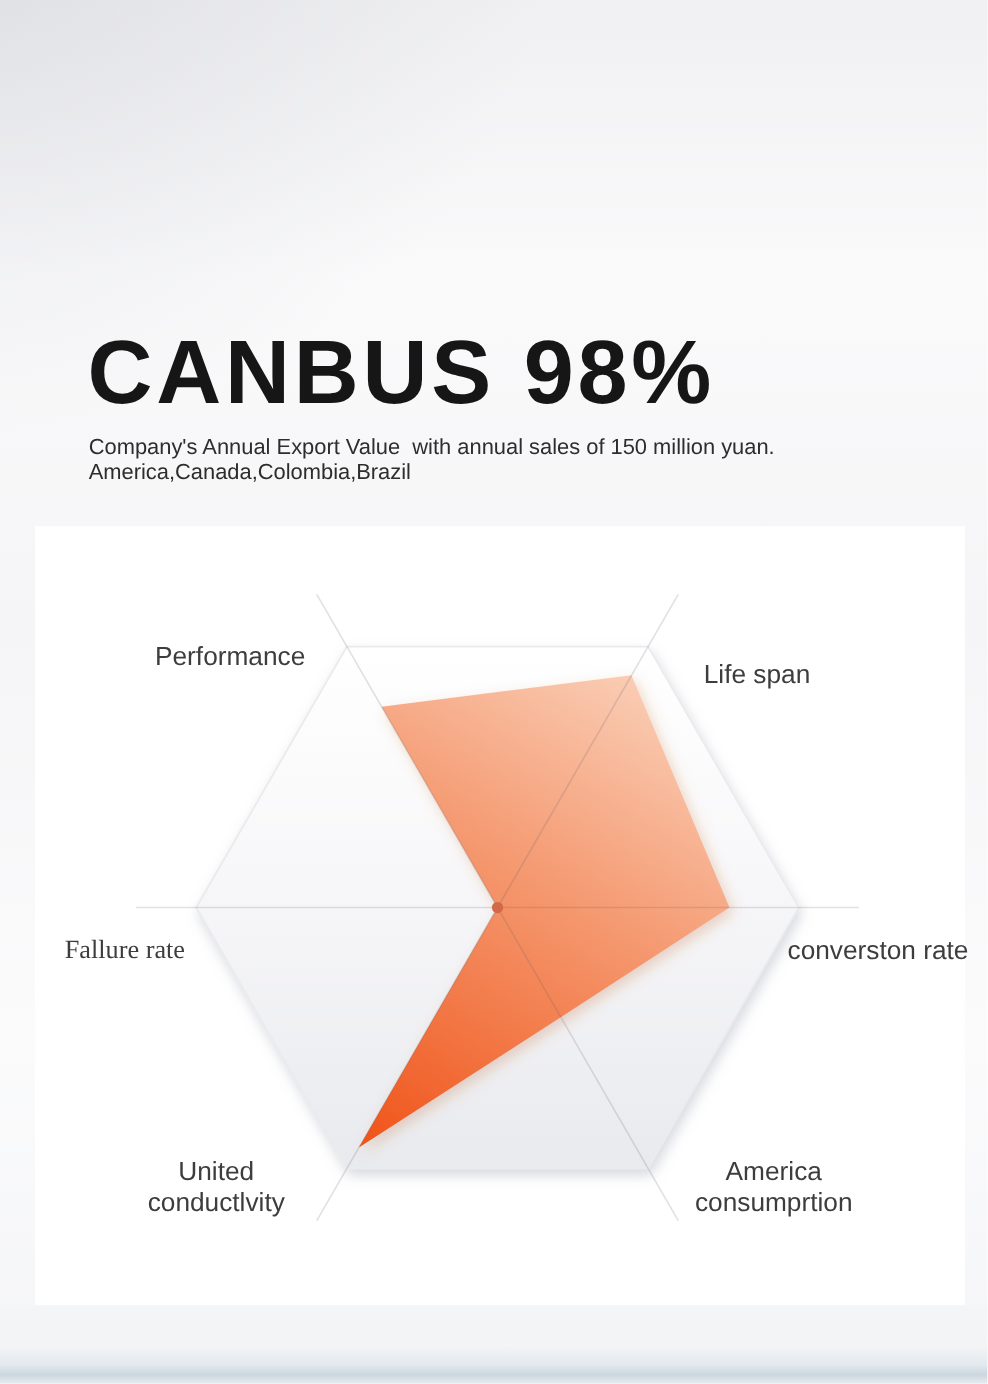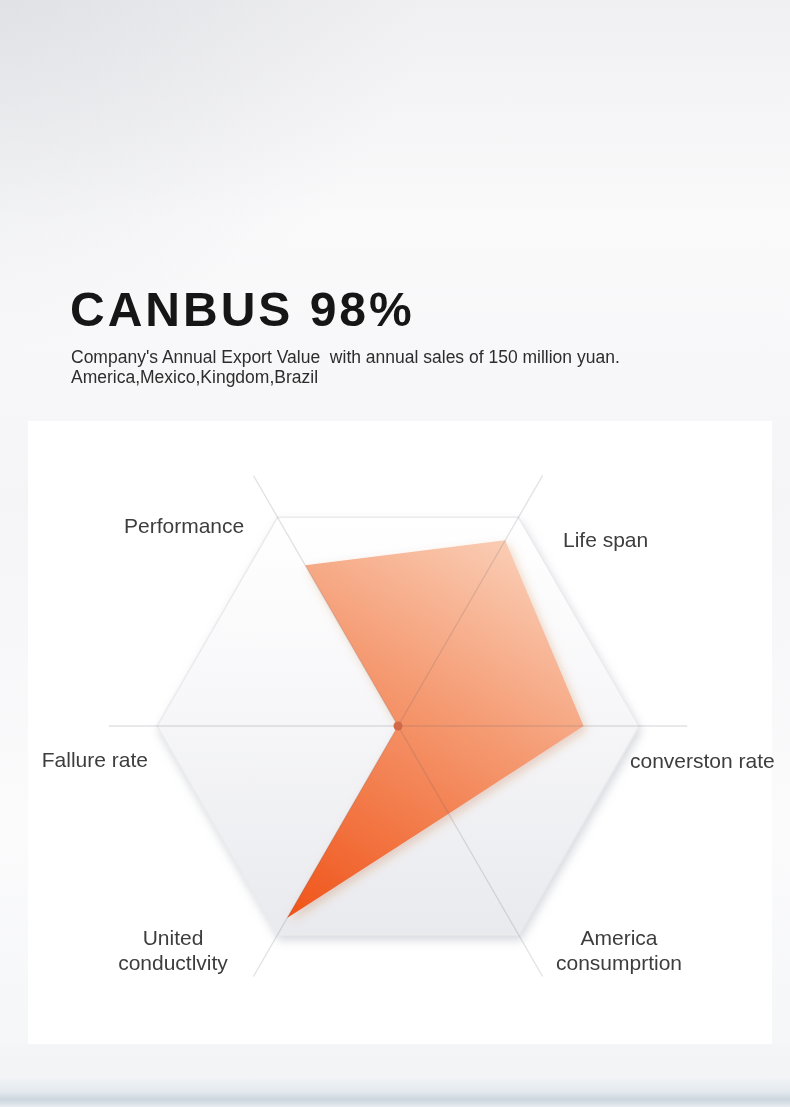--- a/index.html
+++ b/index.html
@@ -7,64 +7,64 @@
     width:790px;height:1107px;position:relative;overflow:hidden;
     font-family:"Liberation Sans",sans-serif;
     background:linear-gradient(180deg,#f0f0f2 0%,#fafafb 20%,#f5f5f7 45%,#fbfbfc 75%,#f4f5f7 100%);
   }
   .corner-shade{
     position:absolute;left:0;top:0;width:520px;height:420px;
     background:radial-gradient(ellipse at -8% -10%, rgba(205,207,214,.5) 0%, rgba(205,207,214,0) 60%);
     pointer-events:none;
   }
   .title{
-    position:absolute;left:70px;top:140px;
+    position:absolute;left:70px;top:128px;
     font-weight:bold;color:#161616;
-    font-size:48px;line-height:68px;letter-spacing:3px;
+    font-size:72px;line-height:68px;letter-spacing:3px;
     white-space:pre;
   }
   .desc{
     position:absolute;left:71px;top:311px;color:#2d2d2d;
     font-size:17.5px;line-height:20px;margin-top:36px;
   }
   .desc-line{white-space:pre;}
   .desc-line span{white-space:pre;}
   .france{font-size:21px;letter-spacing:.5px;color:#3a3a3a;margin:0 3px;}
   .card{
     position:absolute;left:28px;top:421px;width:744px;height:623px;
     background:#ffffff;
   }
   svg.radar{position:absolute;left:0;top:0;width:790px;height:1107px;}
   .axis-label{
     position:absolute;color:#3d3d3d;font-size:21px;line-height:25px;
   }
   .lbl-performance{left:124px;top:513px;}
   .lbl-lifespan{left:563px;top:497px;margin-top:30px;}
-  .lbl-fallure{left:38px;top:747px;width:110px;text-align:right;}
+  .lbl-fallure{left:38px;top:747px;width:110px;text-align:right;font-family:Liberation Serif, serif;}
   .lbl-converston{left:630px;top:748px;}
   .lbl-thermal{left:95px;top:925px;width:156px;text-align:center;}
   .lbl-energy{left:541px;top:925px;width:156px;text-align:center;}
   .footer-band{
     position:absolute;left:0;right:0;bottom:0;height:62px;
     background:linear-gradient(180deg,#f4f5f7 0%,#f2f4f6 52%,#e3e9ee 76%,#ccd6de 88%,#e7ecf1 100%);
   }
 </style>
 </head>
 <body>
 
 <div class="corner-shade"></div>
 
 <div class="title">
   <div>CANBUS 98%</div>
   <div>1% REJECT RATIO</div>
 </div>
 
 <div class="desc">
   <div class="desc-line">Company's Annual Export Value  with annual sales of 150 million yuan.</div>
-  <div class="desc-line">America,Mexico,Kingdom,Brazil</div>
+  <div class="desc-line">America,Canada,Colombia,Brazil</div>
 </div>
 
 <div class="card"></div>
 
 <svg class="radar" viewBox="0 0 790 1107">
   <defs>
     <linearGradient id="hexGrad" x1="0" y1="0" x2="0" y2="1">
       <stop offset="0" stop-color="#ffffff"></stop>
       <stop offset="0.45" stop-color="#f7f7f9"></stop>
       <stop offset="1" stop-color="#e9eaee"></stop>

